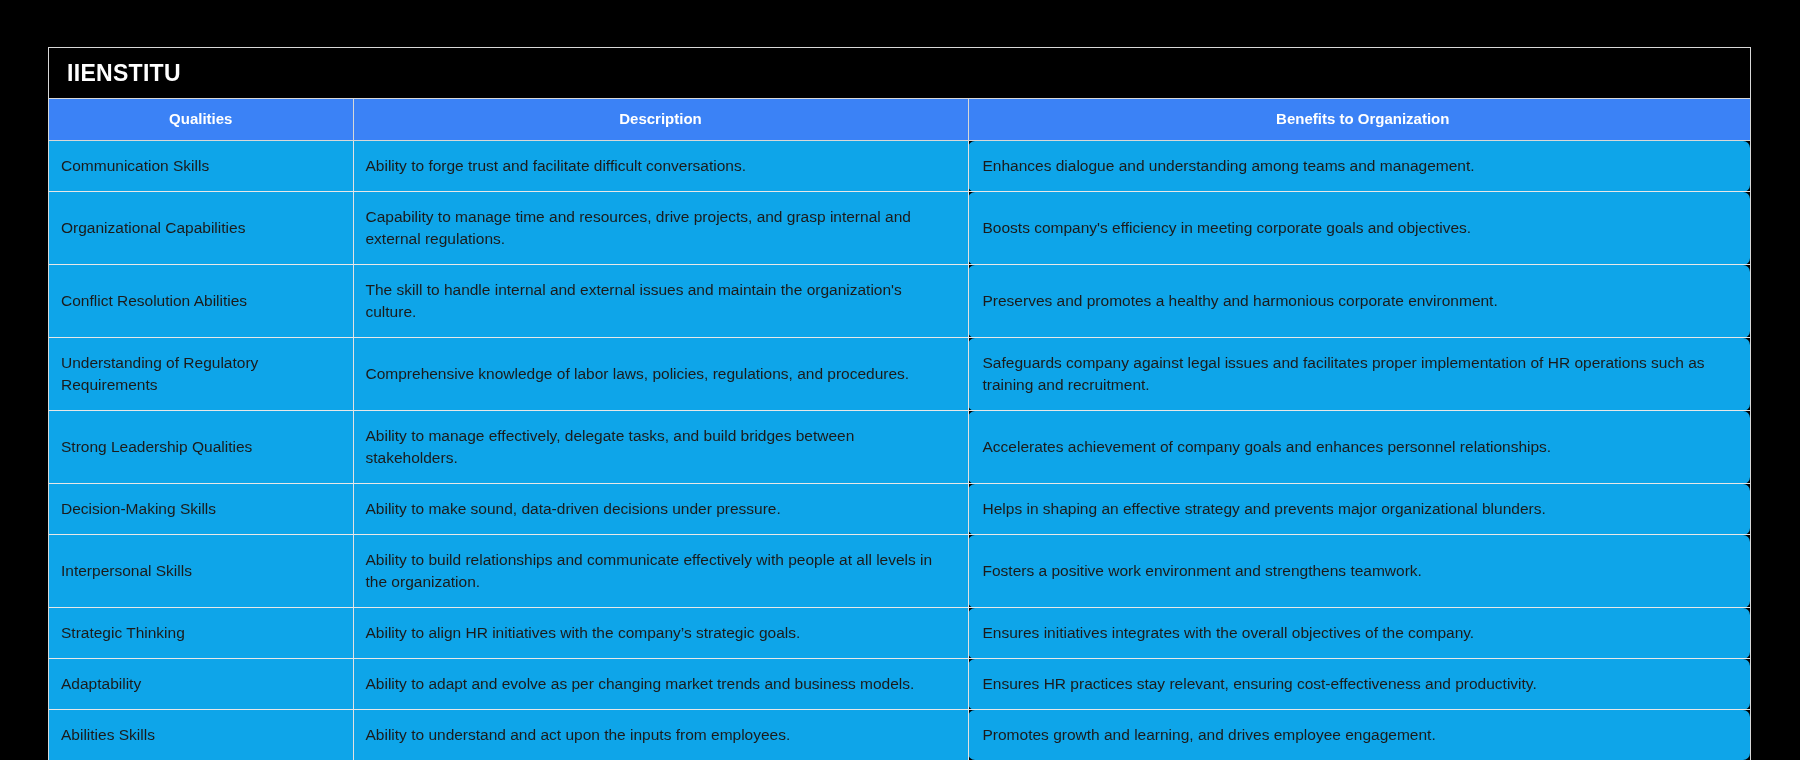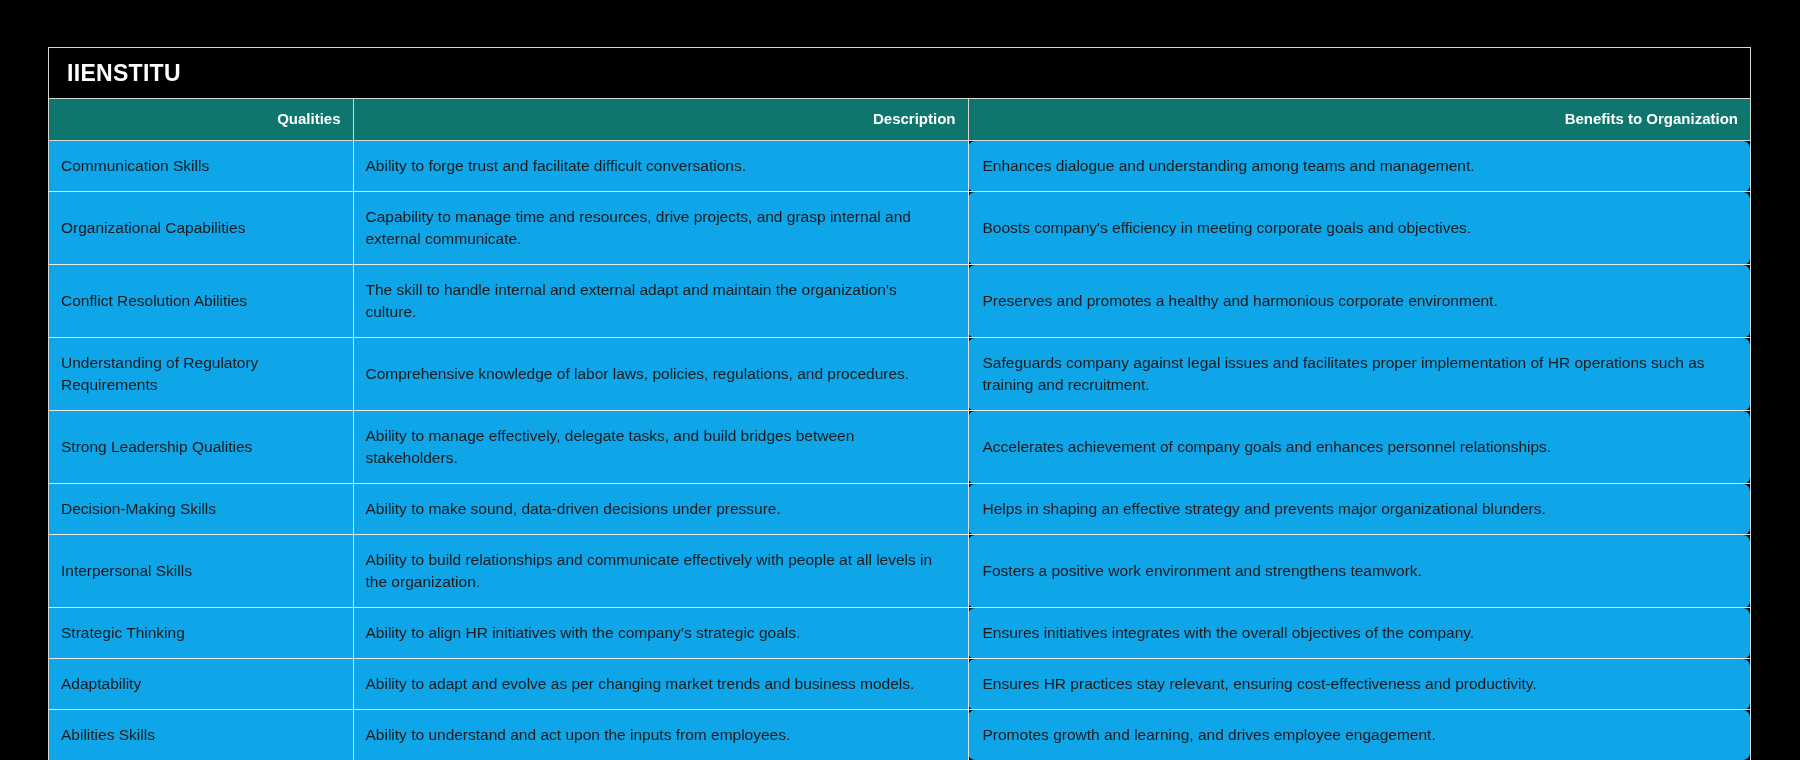--- a/index.html
+++ b/index.html
@@ -48,25 +48,25 @@
   table.grid {
     border-collapse: collapse;
     width: 100%;
     table-layout: fixed;
   }
   table.grid col.c1 { width: 304px; }
   table.grid col.c2 { width: 615px; }
   table.grid col.c3 { width: 782px; }
 
   thead th {
-    background: #0f766e;
+    background: #3b82f6;
     color: #ffffff;
     font-size: 15px;
     font-weight: bold;
-    text-align: right;
+    text-align: center;
     padding: 11px 12px 12px 12px;
     vertical-align: middle;
     border-right: 1px solid #d8d8d8;
     border-bottom: 1px solid #d8d8d8;
     box-sizing: border-box;
     line-height: 1.2;
   }
   thead th:last-child { border-right: none; padding-left: 19px; }
 
   tbody td {
@@ -112,26 +112,26 @@
         </tr>
       </thead>
       <tbody id="table-body">
           <tr>
             <td class="col-quality">Communication Skills</td>
             <td class="col-desc">Ability to forge trust and facilitate difficult conversations.</td>
             <td class="col-benefit">Enhances dialogue and understanding among teams and management.</td>
           </tr>
           <tr>
             <td class="col-quality">Organizational Capabilities</td>
-            <td class="col-desc">Capability to manage time and resources, drive projects, and grasp internal and external communicate.</td>
+            <td class="col-desc">Capability to manage time and resources, drive projects, and grasp internal and external regulations.</td>
             <td class="col-benefit">Boosts company's efficiency in meeting corporate goals and objectives.</td>
           </tr>
           <tr>
             <td class="col-quality">Conflict Resolution Abilities</td>
-            <td class="col-desc">The skill to handle internal and external adapt and maintain the organization's culture.</td>
+            <td class="col-desc">The skill to handle internal and external issues and maintain the organization's culture.</td>
             <td class="col-benefit">Preserves and promotes a healthy and harmonious corporate environment.</td>
           </tr>
           <tr>
             <td class="col-quality">Understanding of Regulatory Requirements</td>
             <td class="col-desc">Comprehensive knowledge of labor laws, policies, regulations, and procedures.</td>
             <td class="col-benefit">Safeguards company against legal issues and facilitates proper implementation of HR operations such as training and recruitment.</td>
           </tr>
           <tr>
             <td class="col-quality">Strong Leadership Qualities</td>
             <td class="col-desc">Ability to manage effectively, delegate tasks, and build bridges between stakeholders.</td>

